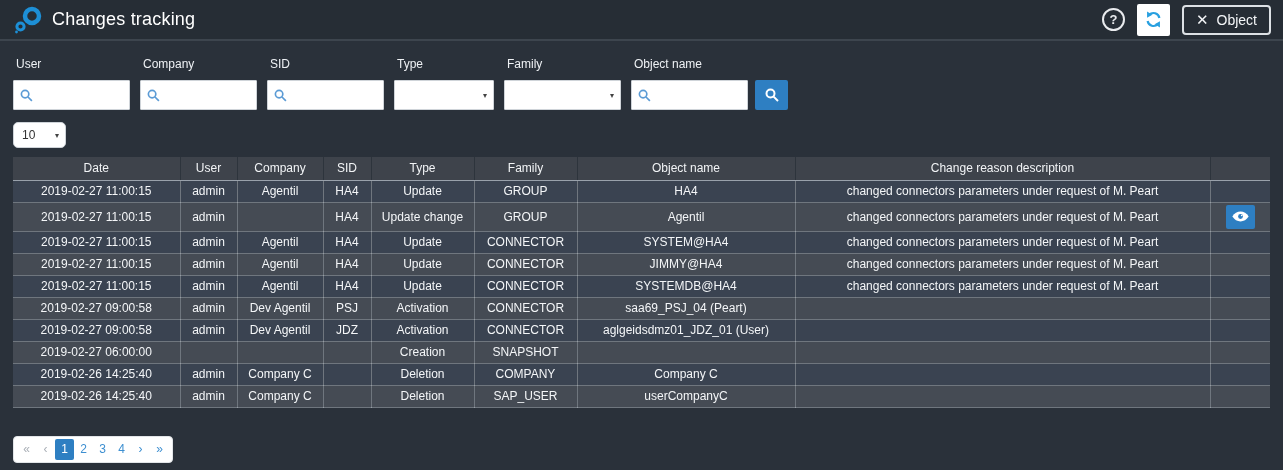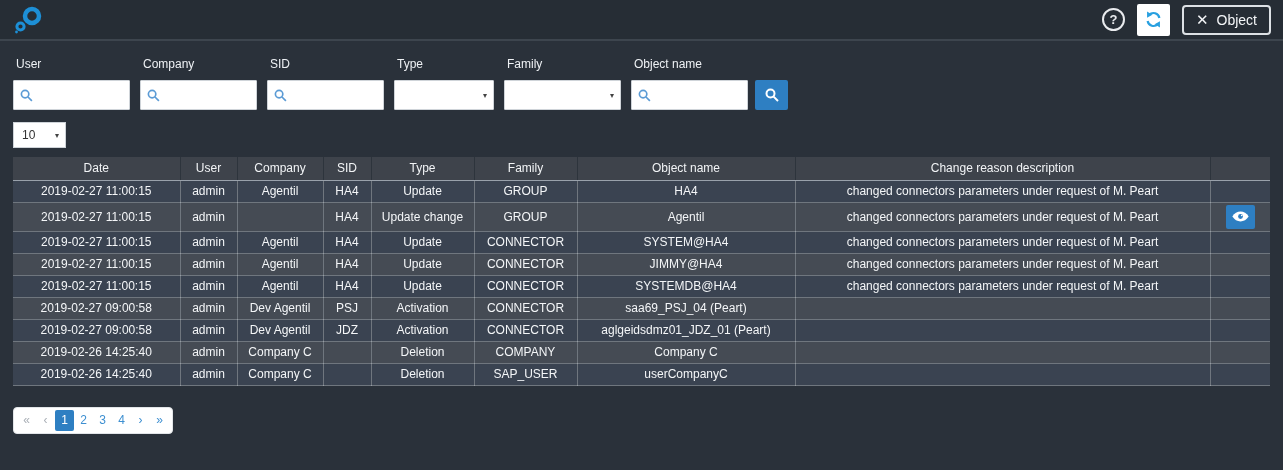--- a/index.html
+++ b/index.html
@@ -35,26 +35,26 @@
                         font-size:12px; font-family:inherit; color:#333; padding:0 16px 0 6px; }
   .select-wrap.narrow select { width:100px; }
   .caret { position:absolute; right:7px; top:11px; font-size:8px; color:#444; pointer-events:none; }
   .search-btn { width:33px; height:30px; background:#2e7fc2; border:none; border-radius:2px;
                 display:flex; align-items:center; justify-content:center; cursor:pointer; margin-left:-3px; }
 
   
   .pagesize-row { padding:12px 13px 0; }
   .pagesize-wrap { position:relative; display:inline-block; }
   .pagesize-wrap select { appearance:none; -webkit-appearance:none; width:53px; height:26px;
-                          border:1px solid #cfd4d9; border-radius:0; background:#fff;
+                          border:1px solid #cfd4d9; border-radius:5px; background:#fff;
                           font-size:12px; font-family:inherit; color:#333; padding:0 14px 0 8px; }
   .pagesize-wrap .caret { top:9px; }
 
   
-  .table-wrap { margin:9px 13px 9px; }
+  .table-wrap { margin:9px 13px 16px; }
   table { width:1257px; border-collapse:collapse; table-layout:fixed; }
   th { height:23px; background:#3e434b; color:#f2f4f6; font-size:12px; font-weight:400;
        border-right:1px solid #2d343c; border-bottom:1px solid #99a1ab; white-space:nowrap; overflow:hidden; }
   th:last-child { border-right:none; }
   td { height:22px; font-size:12px; color:#f4f6f8; text-align:center; padding:0 4px;
        border-right:1px solid rgba(196,203,211,0.45); border-bottom:1px solid rgba(196,203,211,0.45);
        white-space:nowrap; overflow:hidden; }
   td:last-child { border-right:none; }
   tbody tr:nth-child(odd)  { background:#3a4351; }
   tbody tr:nth-child(even) { background:#454b54; }
@@ -78,20 +78,21 @@
 
 
 <div class="topbar">
   <span class="logo">
     <svg width="32" height="30" viewBox="0 0 32 30">
       <circle cx="20" cy="11" r="7" fill="none" stroke="#1d8fd6" stroke-width="4.5"></circle>
       <circle cx="8.5" cy="21.5" r="3.6" fill="none" stroke="#1d8fd6" stroke-width="3"></circle>
       <circle cx="4.5" cy="27" r="1.4" fill="#1d8fd6"></circle>
     </svg>
   </span>
+  <span class="topbar-title">Changes tracking</span>
   <div class="topbar-right">
     <div class="help-circle">
       <span>?</span>
     </div>
     <button class="refresh-btn">
       <span style="display:flex;">
         <svg width="19" height="19" viewBox="0 0 20 20">
           <path d="M16.2 8.4 A6.3 6.3 0 0 0 5.4 5.2" fill="none" stroke="#29a0e0" stroke-width="2.3"></path>
           <polygon points="3.2,1.6 3.2,8.2 8.8,4.9" fill="#29a0e0"></polygon>
           <path d="M3.8 11.6 A6.3 6.3 0 0 0 14.6 14.8" fill="none" stroke="#29a0e0" stroke-width="2.3"></path>
@@ -299,21 +300,32 @@
           <td></td>
           <td></td>
         </tr>
         <tr>
           <td>2019-02-27 09:00:58</td>
           <td>admin</td>
           <td>Dev Agentil</td>
           <td>JDZ</td>
           <td>Activation</td>
           <td>CONNECTOR</td>
-          <td>aglgeidsdmz01_JDZ_01 (Peart)</td>
+          <td>aglgeidsdmz01_JDZ_01 (User)</td>
+          <td></td>
+          <td></td>
+        </tr>
+        <tr>
+          <td>2019-02-27 06:00:00</td>
+          <td></td>
+          <td></td>
+          <td></td>
+          <td>Creation</td>
+          <td>SNAPSHOT</td>
+          <td></td>
           <td></td>
           <td></td>
         </tr>
         <tr>
           <td>2019-02-26 14:25:40</td>
           <td>admin</td>
           <td>Company C</td>
           <td></td>
           <td>Deletion</td>
           <td>COMPANY</td>

